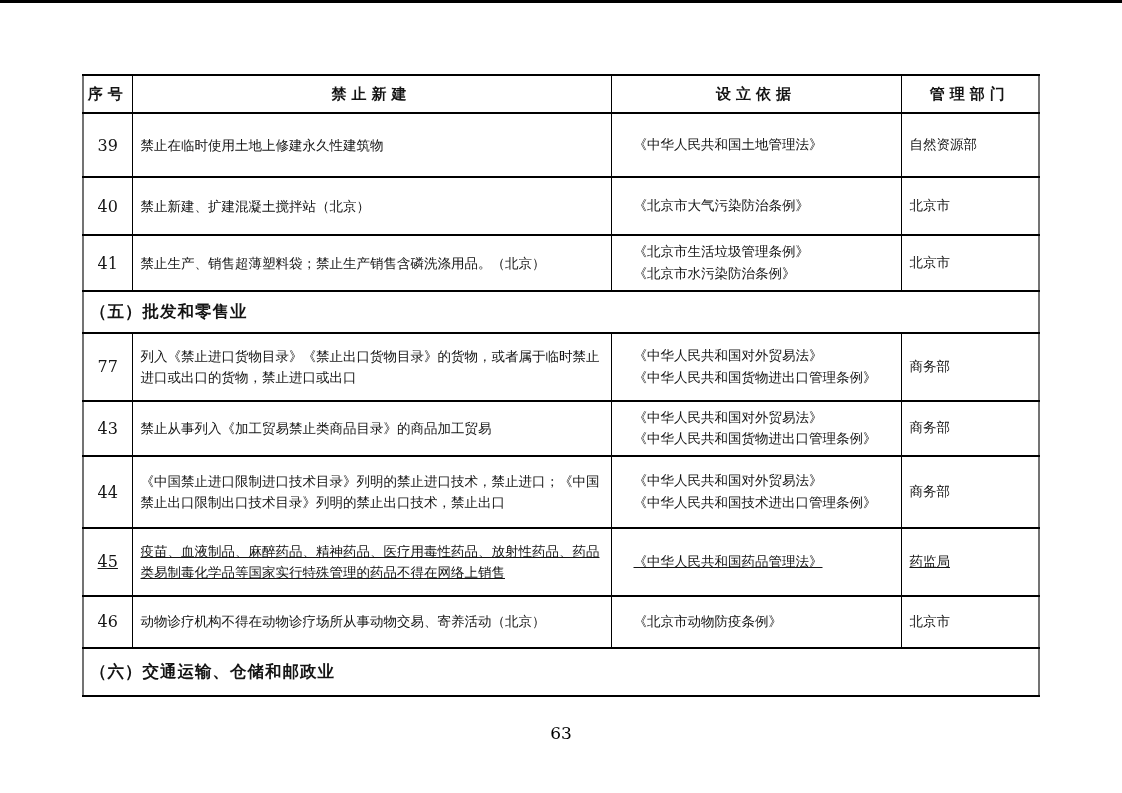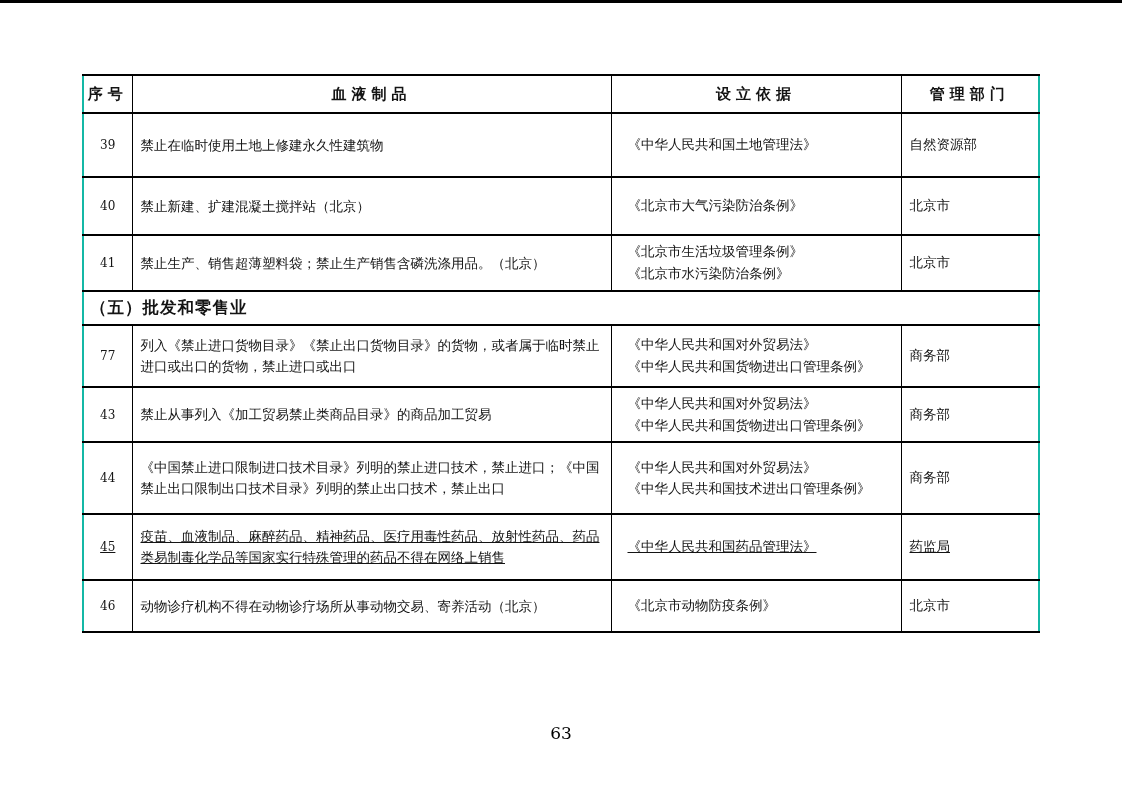--- a/index.html
+++ b/index.html
@@ -23,21 +23,21 @@
     height: 3px;
     background: #000;
   }
   table.doc-table {
     position: absolute;
     left: 82px;
     top: 74px;
     width: 956px;
     border-collapse: collapse;
     table-layout: fixed;
-    border: 2px solid #14b8a6;
+    border: 2px solid #737373;
   }
   .doc-table th,
   .doc-table td {
     border-left: 1px solid #000;
     border-right: 1px solid #000;
     border-top: 2px solid #000;
     border-bottom: 2px solid #000;
     vertical-align: middle;
     overflow: hidden;
   }
@@ -47,34 +47,34 @@
   .doc-table th {
     font-family: "Liberation Sans", "DejaVu Sans", sans-serif;
     font-weight: 700;
     font-size: 15px;
     letter-spacing: 5px;
     text-align: center;
     padding: 0;
   }
   .col-no {
     text-align: center;
-    font-size: 12px;
+    font-size: 16px;
     padding: 2px 1px;
   }
   .col-measure {
     font-size: 13.5px;
     line-height: 1.55;
     text-align: left;
-    padding: 5px 8px;
+    padding: 12px 8px;
   }
   .col-basis {
     font-size: 13.5px;
     line-height: 1.6;
     text-align: left;
-    padding: 5px 16px;
+    padding: 5px 22px;
   }
   .col-dept {
     font-size: 13.5px;
     text-align: left;
     padding: 5px 8px;
   }
   .section-cell {
     font-family: "Liberation Sans", "DejaVu Sans", sans-serif;
     font-weight: 700;
     font-size: 16.5px;
@@ -100,21 +100,21 @@
 <table class="doc-table">
   <colgroup>
     <col style="width:49px">
     <col style="width:479px">
     <col style="width:290px">
     <col style="width:138px">
   </colgroup>
   <thead>
     <tr>
       <th>序号</th>
-      <th>血液制品</th>
+      <th>禁止新建</th>
       <th>设立依据</th>
       <th>管理部门</th>
     </tr>
   </thead>
   <tbody>
       <tr style="height: 64px;">
         <td class="col-no">39</td>
         <td class="col-measure">禁止在临时使用土地上修建永久性建筑物</td>
         <td class="col-basis">
           <div>《中华人民共和国土地管理法》</div>
@@ -131,21 +131,21 @@
       </tr>
       <tr style="height: 56px;">
         <td class="col-no">41</td>
         <td class="col-measure">禁止生产、销售超薄塑料袋；禁止生产销售含磷洗涤用品。（北京）</td>
         <td class="col-basis">
           <div>《北京市生活垃圾管理条例》</div>
           <div>《北京市水污染防治条例》</div>
         </td>
         <td class="col-dept">北京市</td>
       </tr>
-      <tr style="height: 34px;">
+      <tr style="height: 42px;">
         <td colspan="4" class="section-cell">（五）批发和零售业</td>
       </tr>
       <tr style="height: 62px;">
         <td class="col-no">77</td>
         <td class="col-measure">列入《禁止进口货物目录》《禁止出口货物目录》的货物，或者属于临时禁止进口或出口的货物，禁止进口或出口</td>
         <td class="col-basis">
           <div>《中华人民共和国对外贸易法》</div>
           <div>《中华人民共和国货物进出口管理条例》</div>
         </td>
         <td class="col-dept">商务部</td>
@@ -177,16 +177,19 @@
         <td class="col-dept">药监局</td>
       </tr>
       <tr style="height: 52px;">
         <td class="col-no">46</td>
         <td class="col-measure">动物诊疗机构不得在动物诊疗场所从事动物交易、寄养活动（北京）</td>
         <td class="col-basis">
           <div>《北京市动物防疫条例》</div>
         </td>
         <td class="col-dept">北京市</td>
       </tr>
+      <tr style="height: 48px;">
+        <td colspan="4" class="section-cell">（六）交通运输、仓储和邮政业</td>
+      </tr>
     </tbody>
 </table>
 
 <div class="page-number">63</div>
 
 </body></html>

